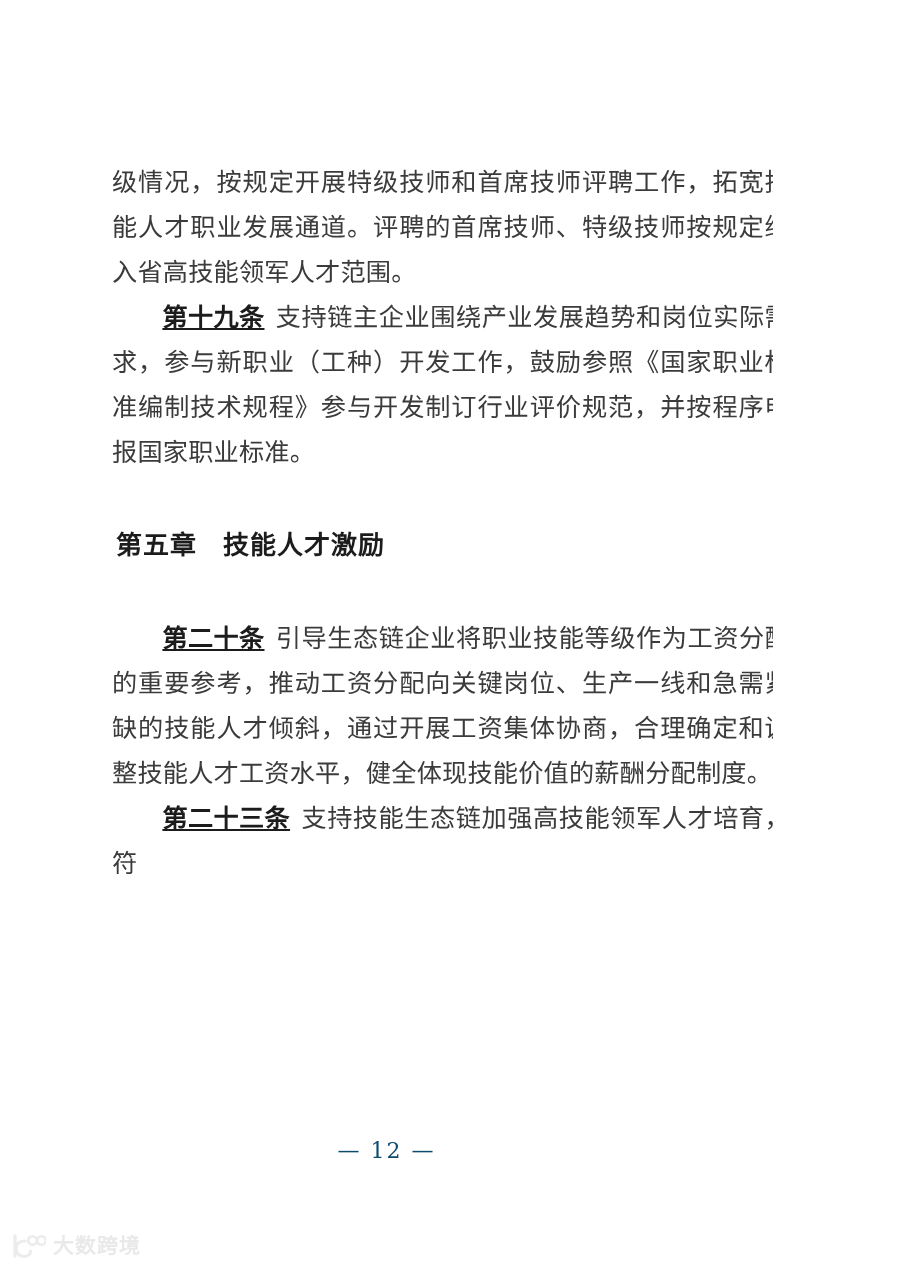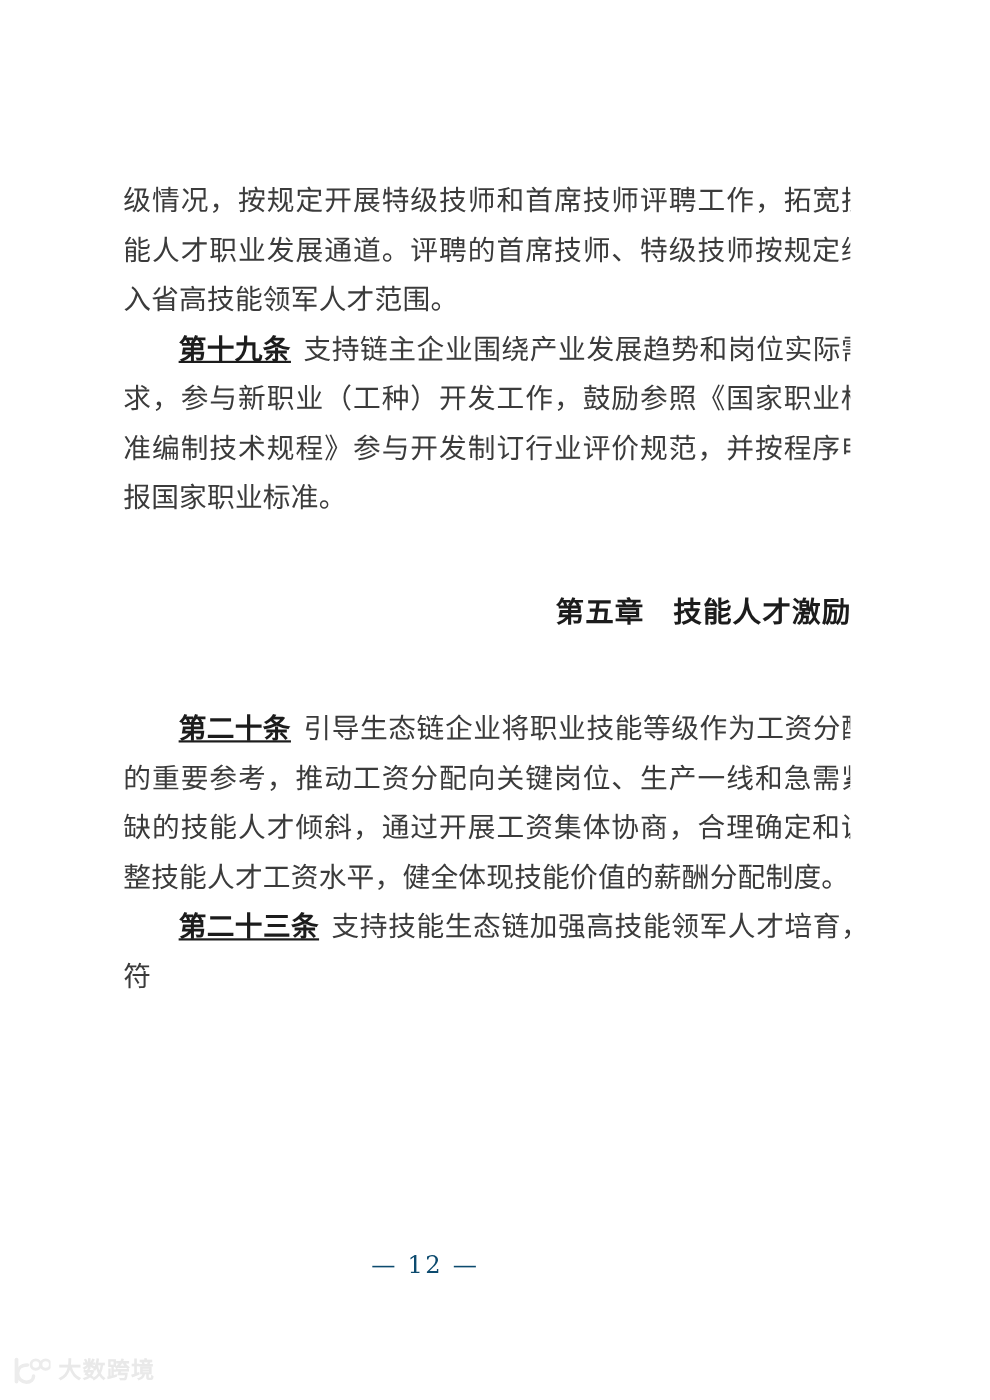--- a/index.html
+++ b/index.html
@@ -55,27 +55,27 @@
     letter-spacing: 0px;
     text-decoration: underline;
   }
   .art-gap {
     display: inline-block;
     width: 11px;
   }
 
   
   .chapter-heading {
-    margin: 16px;
+    margin: 4px;
     font-family: "DejaVu Sans", "Liberation Sans", sans-serif;
     font-weight: 700;
     font-size: 26px;
     line-height: 45px;
     color: #1c1c1c;
-    text-align: right;
+    text-align: left;
     letter-spacing: 1px;
   }
   .heading-block {
     padding-top: 44px;
     padding-bottom: 44px;
   }
   .chapter-gap {
     display: inline-block;
     width: 26px;
   }

